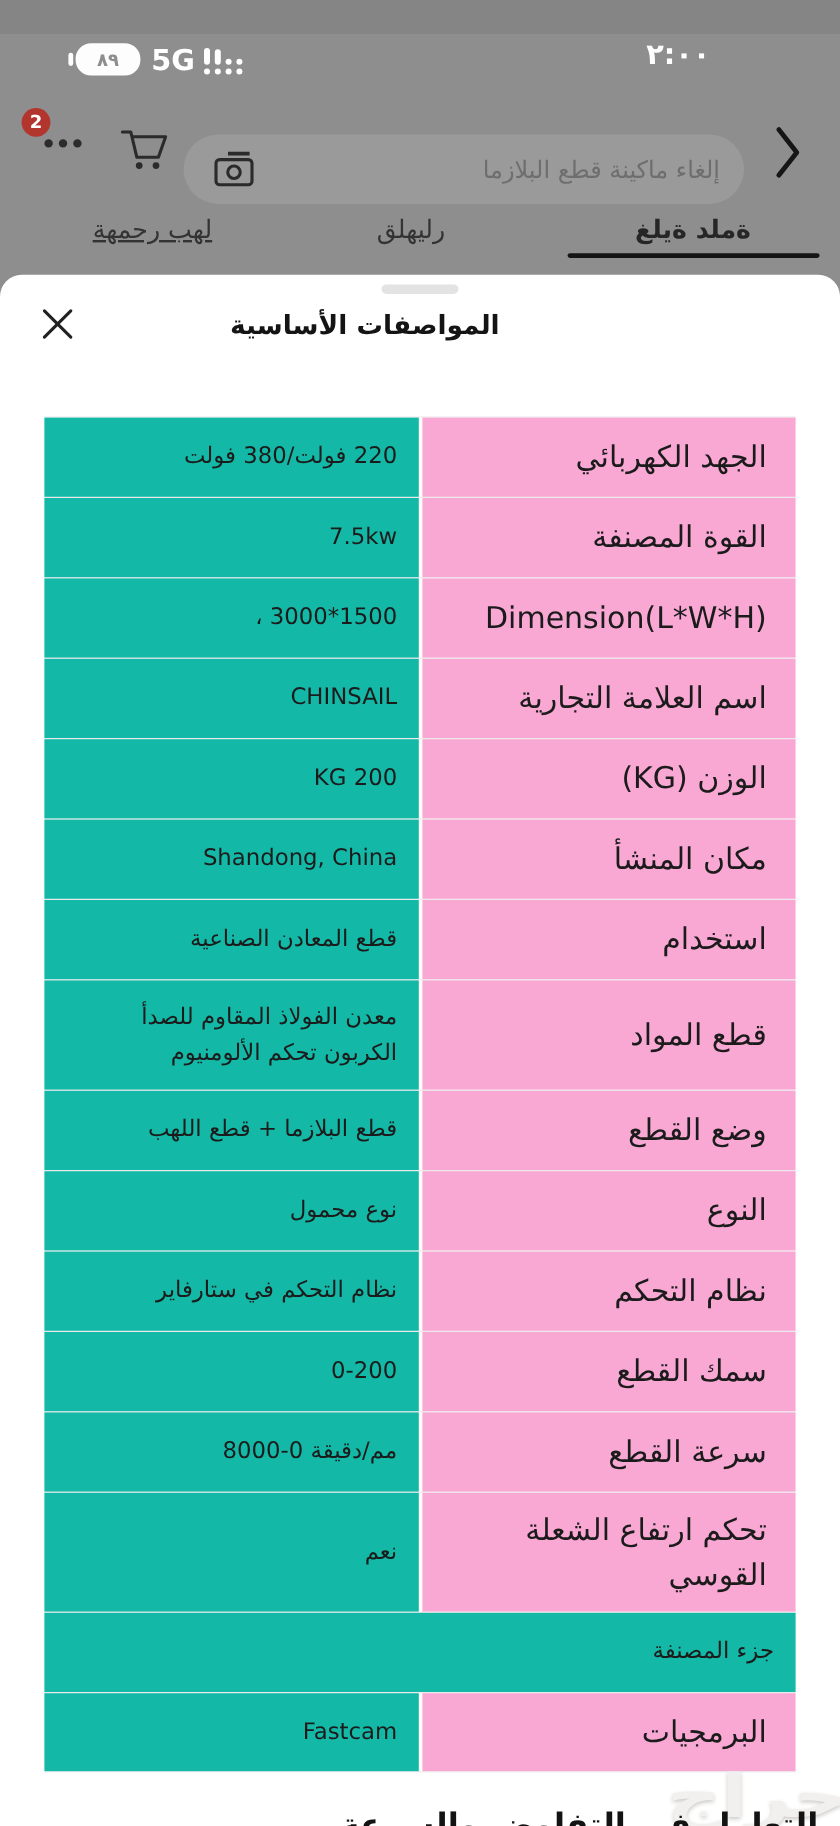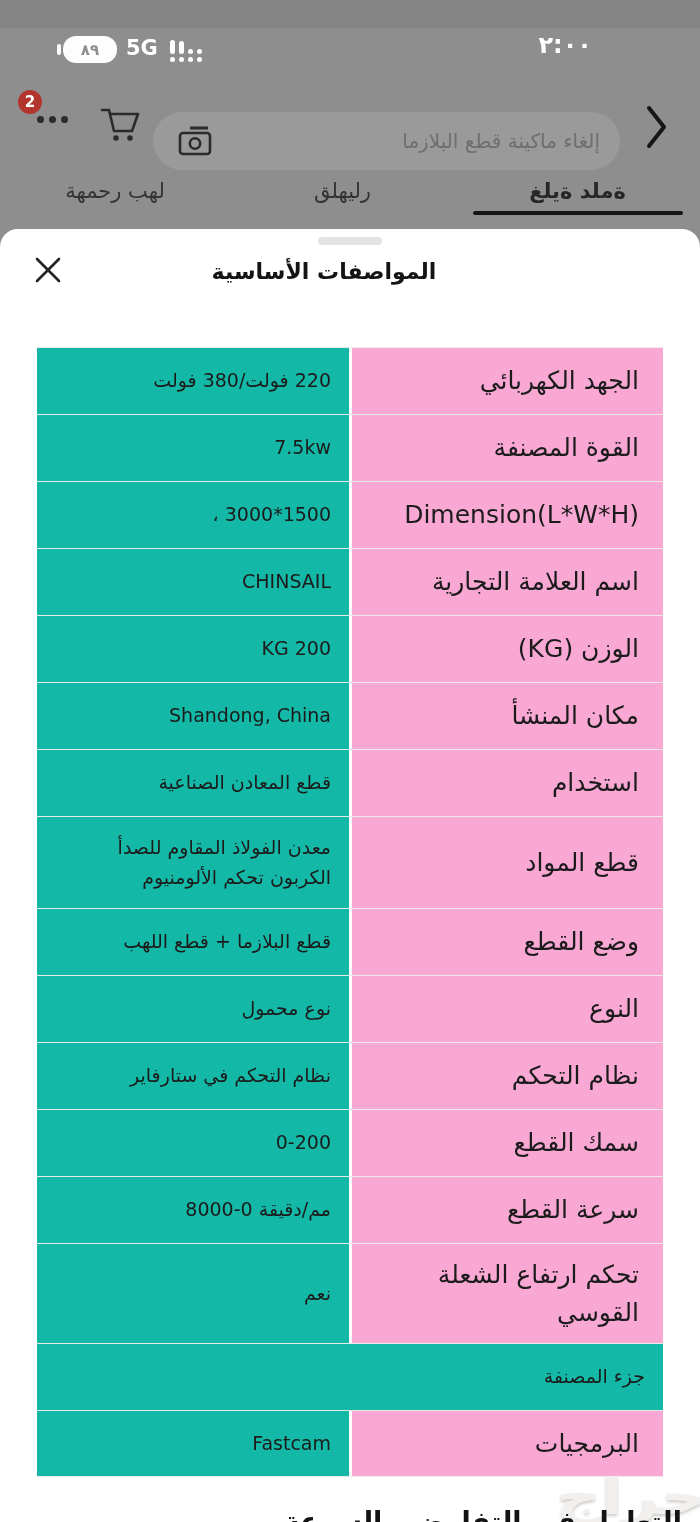--- a/index.html
+++ b/index.html
@@ -7,21 +7,21 @@
     position:relative;width:700px;height:1522px;overflow:hidden;
     font-family:"DejaVu Sans","Liberation Sans",sans-serif;
     background:linear-gradient(to bottom,#858585 0,#858585 28px,#8e8e8e 28px,#8e8e8e 100%);
   }
   
   .status-time{position:absolute;top:31px;right:108px;color:#fff;font-size:24px;font-weight:700;letter-spacing:1px;}
   .battery{position:absolute;left:63px;top:36px;width:54px;height:27px;background:#fdfdfd;border-radius:13px;
            display:flex;align-items:center;justify-content:center;}
   .battery .nub{position:absolute;left:-6px;top:8px;width:4px;height:11px;background:#fdfdfd;border-radius:2px;}
   .battery .pct{color:#8e8e8e;font-size:15px;font-weight:700;}
-  .net5g{position:absolute;left:126px;top:36px;color:#fff;font-size:21px;font-weight:600;}
+  .net5g{position:absolute;left:126px;top:36px;color:#fff;font-size:24px;font-weight:600;}
   .signal{position:absolute;left:170px;top:38px;display:flex;gap:4px;align-items:flex-end;height:24px;}
   .signal .col{display:flex;flex-direction:column;justify-content:flex-end;gap:3px;}
   .signal .bar{width:5px;height:14px;background:#fff;border-radius:3px;}
   .signal .dot{width:5px;height:5px;background:#fff;border-radius:50%;}
 
   .dots-wrap{position:absolute;left:37px;top:116px;}
   .dots{display:flex;gap:5px;}
   .dots i{width:7px;height:7px;border-radius:50%;background:#2c2c2c;display:block;}
   .badge{position:absolute;left:-19px;top:-26px;width:24px;height:24px;border-radius:50%;
          background:#b3362e;color:#fff;font-size:15px;font-weight:700;
@@ -32,30 +32,30 @@
   .cam{position:absolute;left:24px;top:13px;}
   .search-ph{position:absolute;right:20px;top:0;height:58px;display:flex;align-items:center;
              color:#6e6e6e;font-size:20px;direction:rtl;}
   .chevron{position:absolute;left:645px;top:103px;}
 
   .tabs{position:absolute;top:160px;left:0;width:700px;height:62px;color:#333;}
   .tab{position:absolute;top:0;height:62px;display:flex;align-items:center;justify-content:center;
        font-size:21px;direction:rtl;}
   .tab.t1{left:455px;width:245px;font-weight:600;color:#262626;}
   .tab.t2{left:230px;width:225px;}
-  .tab.t3{left:0;width:230px;}
+  .tab.t3{left:12px;width:230px;text-decoration:underline;}
   .tab-underline{position:absolute;left:473px;top:51px;width:210px;height:4px;background:#151515;border-radius:2px;}
 
   
   .sheet{position:absolute;left:0;top:229px;width:700px;height:1293px;background:#fff;
          border-radius:18px 18px 0 0;overflow:hidden;}
   .handle{position:absolute;left:318px;top:8px;width:64px;height:8px;border-radius:4px;background:#e3e3e3;}
   .close-x{position:absolute;left:33px;top:26px;width:30px;height:30px;cursor:pointer;}
   .sheet-title{position:absolute;left:0;top:30px;width:608px;text-align:center;
-               font-size:22px;font-weight:700;color:#141414;direction:rtl;padding-left:20px;}
+               font-size:22px;font-weight:700;color:#141414;direction:rtl;}
 
   .spec-table{position:absolute;left:37px;top:118px;width:626px;direction:rtl;}
   .spec-row{display:flex;border-top:1px solid #eaeaea;min-height:67px;box-sizing:border-box;}
   .spec-row:last-child{border-bottom:1px solid #eaeaea;}
   .spec-row.tall{min-height:92px;}
   .cell-label{width:311px;background:#f9a8d4;margin-left:3px;display:flex;align-items:center;
               padding:12px 24px;box-sizing:border-box;font-size:25px;color:#1b1b1b;text-align:right;line-height:1.5;}
   .cell-value{flex:1;background:#14b8a6;display:flex;align-items:center;justify-content:flex-start;
               padding:12px 18px;box-sizing:border-box;font-size:19px;color:#1b1b1b;text-align:right;line-height:1.55;}
 

